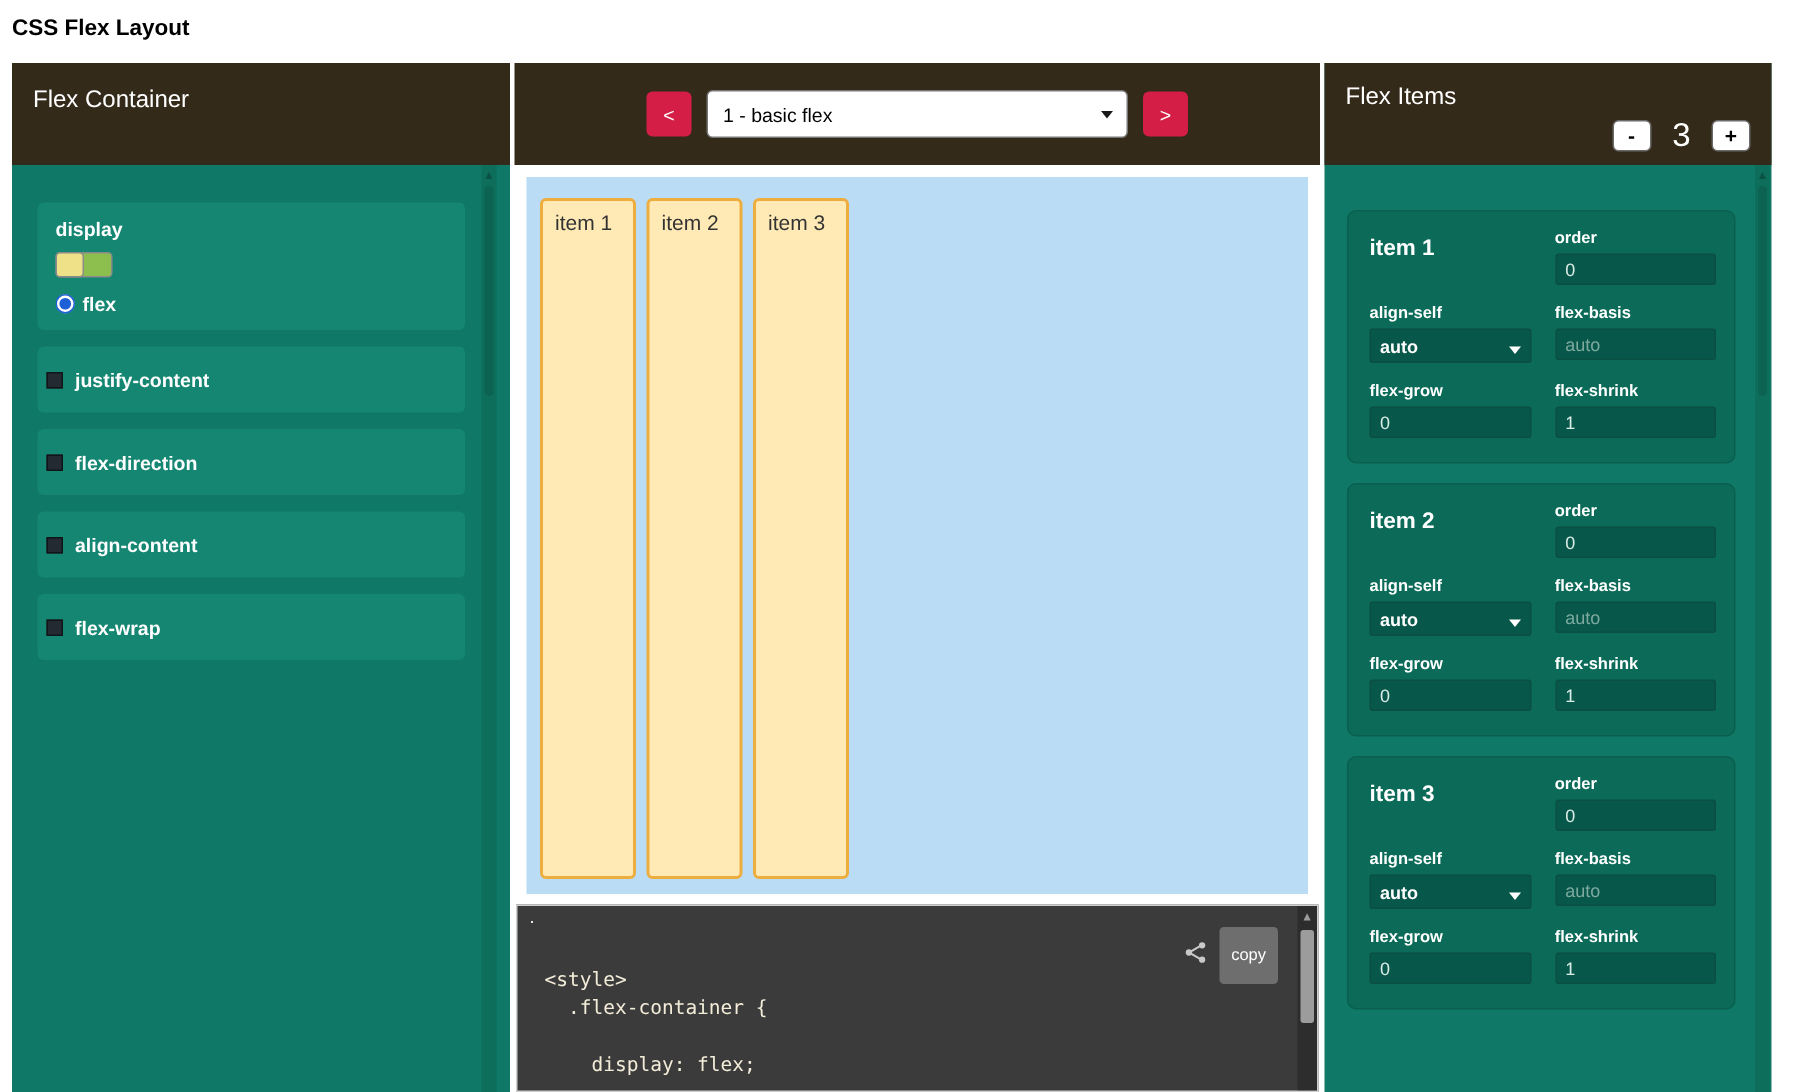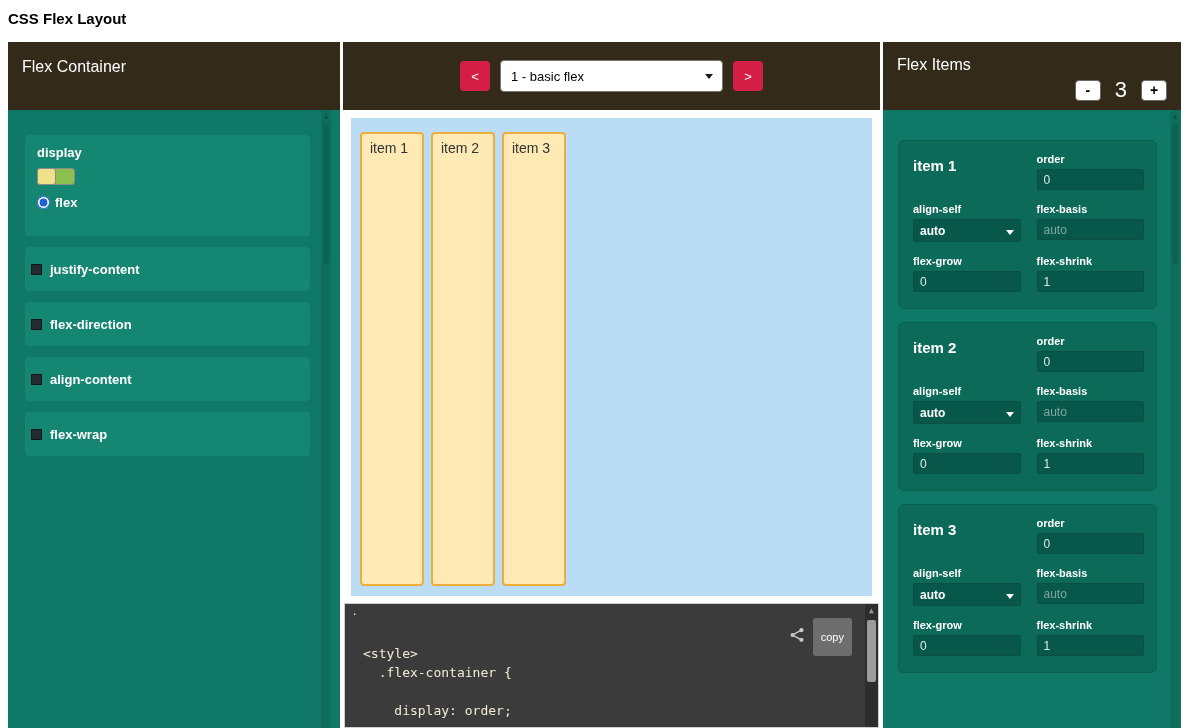--- a/index.html
+++ b/index.html
@@ -12,21 +12,21 @@
   .col { position:absolute; top:42px; bottom:0; }
   .col-left  { left:8px;   width:332px; background:#0f7866; }
   .col-mid   { left:343px; width:537px; background:#ffffff; }
   .col-right { left:883px; width:298px; background:#0f7866; }
 
   .col-header { height:68px; background:#342a19; color:#fff; }
   .col-header.pad { padding:16px 14px; font-size:16px; }
 
   
   .left-body { position:relative; height:calc(100% - 68px); padding:25px 30px 10px 17px; }
-  .display-panel { background:#148672; border-radius:4px; padding:10px 12px 26px; margin-bottom:11px; }
+  .display-panel { background:#148672; border-radius:4px; padding:10px 12px 10px; margin-bottom:11px; }
   .display-label { font-size:13px; font-weight:bold; color:#fff; margin-bottom:8px; }
   .toggle { width:38px; height:17px; background:#8cbf4e; border:1px solid #8a8a8a; border-radius:3px; position:relative; cursor:pointer; }
   .toggle-knob { position:absolute; left:-1px; top:-1px; width:19px; height:17px; background:#efe187; border:1px solid #8a8a8a; border-radius:3px; }
   .radio-row { margin-top:10px; display:flex; align-items:center; gap:5px; }
   .radio-row input[type=radio] { width:13px; height:13px; accent-color:#1d5fd6; }
   .radio-label { font-size:13px; font-weight:bold; color:#fff; }
 
   .option-row { background:#148672; border-radius:4px; height:44px; display:flex; align-items:center; gap:8px; padding-left:6px; margin-bottom:11px; }
   .checkbox { width:11px; height:11px; background:#232a31; border:1px solid #10151a; cursor:pointer; flex:0 0 auto; }
   .option-label { font-size:13px; font-weight:bold; color:#fff; }
@@ -34,21 +34,21 @@
   
   .col-scrollbar { position:absolute; top:68px; bottom:0; width:10px; background:#0d6e5b; }
   .col-scrollbar.sb-left { right:9px; }
   .col-scrollbar.sb-right { right:1px; }
   .scroll-arrow { text-align:center; color:#0a5244; font-size:8px; line-height:13px; }
   .col-thumb { position:absolute; top:14px; left:2px; width:6px; height:140px; background:#0c6351; border-radius:3px; }
 
   
   .mid-header { display:flex; align-items:center; justify-content:center; gap:10px; }
   .nav-btn { width:30px; height:30px; background:#d41e45; color:#fff; border:none; border-radius:4px; font-size:13px; cursor:pointer; font-family:inherit; }
-  .preset-wrap { position:relative; width:223px; }
+  .preset-wrap { position:relative; width:281px; }
   select.preset { width:100%; height:32px; border-radius:4px; border:1px solid #767676; background:#fff; color:#000; font-size:13px; padding:0 24px 0 10px; appearance:none; -webkit-appearance:none; font-family:inherit; }
   .preset-arrow { position:absolute; right:10px; top:14px; width:0; height:0; border-left:4px solid transparent; border-right:4px solid transparent; border-top:5px solid #1a1a1a; pointer-events:none; }
 
   .mid-body { position:relative; height:calc(100% - 68px); background:#fff; padding:8px 8px 0; }
   .flex-preview { height:478px; background:#badcf5; display:flex; align-items:stretch; padding:14px 9px 10px; }
   .demo-item { width:64px; margin-right:7px; background:#ffeab5; border:2px solid #eead3f; border-radius:4px; font-size:14px; color:#333; padding:6px 0 0 8px; }
 
   .code-panel { position:relative; margin:7px -7px 0; height:125px; background:#3b3b3b; border:1px solid #cfcfcf; overflow:hidden; color:#f3ecd8; font-family:"DejaVu Sans Mono", monospace; }
   .code-dot { position:absolute; top:0; left:8px; font-size:12px; color:#fff; font-family:"Liberation Sans", sans-serif; }
   .code-tools { position:absolute; top:14px; right:26px; display:flex; align-items:center; gap:8px; }
@@ -149,21 +149,21 @@
               <circle cx="3.6" cy="8" r="2.1" fill="#c9c9c9"></circle>
               <circle cx="12.4" cy="12.8" r="2.1" fill="#c9c9c9"></circle>
             </svg>
           </span>
           <button class="copy-btn">copy</button>
         </div>
         <div class="code-body">
           <div class="code-line">&lt;style&gt;</div>
           <div class="code-line">  .flex-container {</div>
           <div class="code-line"></div>
-          <div class="code-line">    display: order;</div>
+          <div class="code-line">    display: flex;</div>
         </div>
         <div class="code-scrollbar">
           <div class="code-scroll-up">▲</div>
           <div class="code-thumb"></div>
         </div>
       </div>
     </div>
   </div>
 
   <div class="col col-right">

